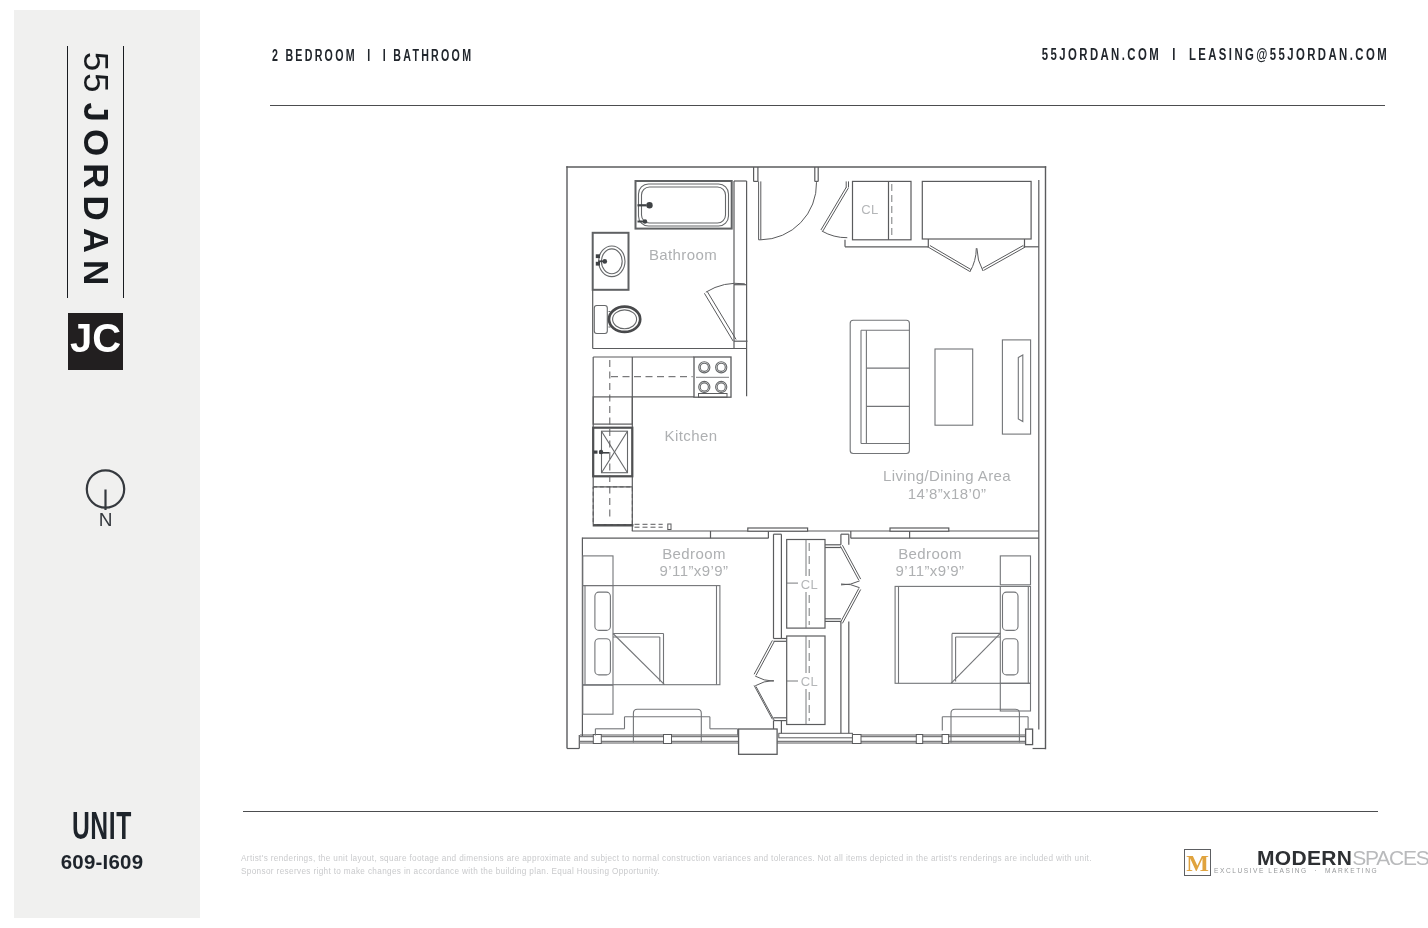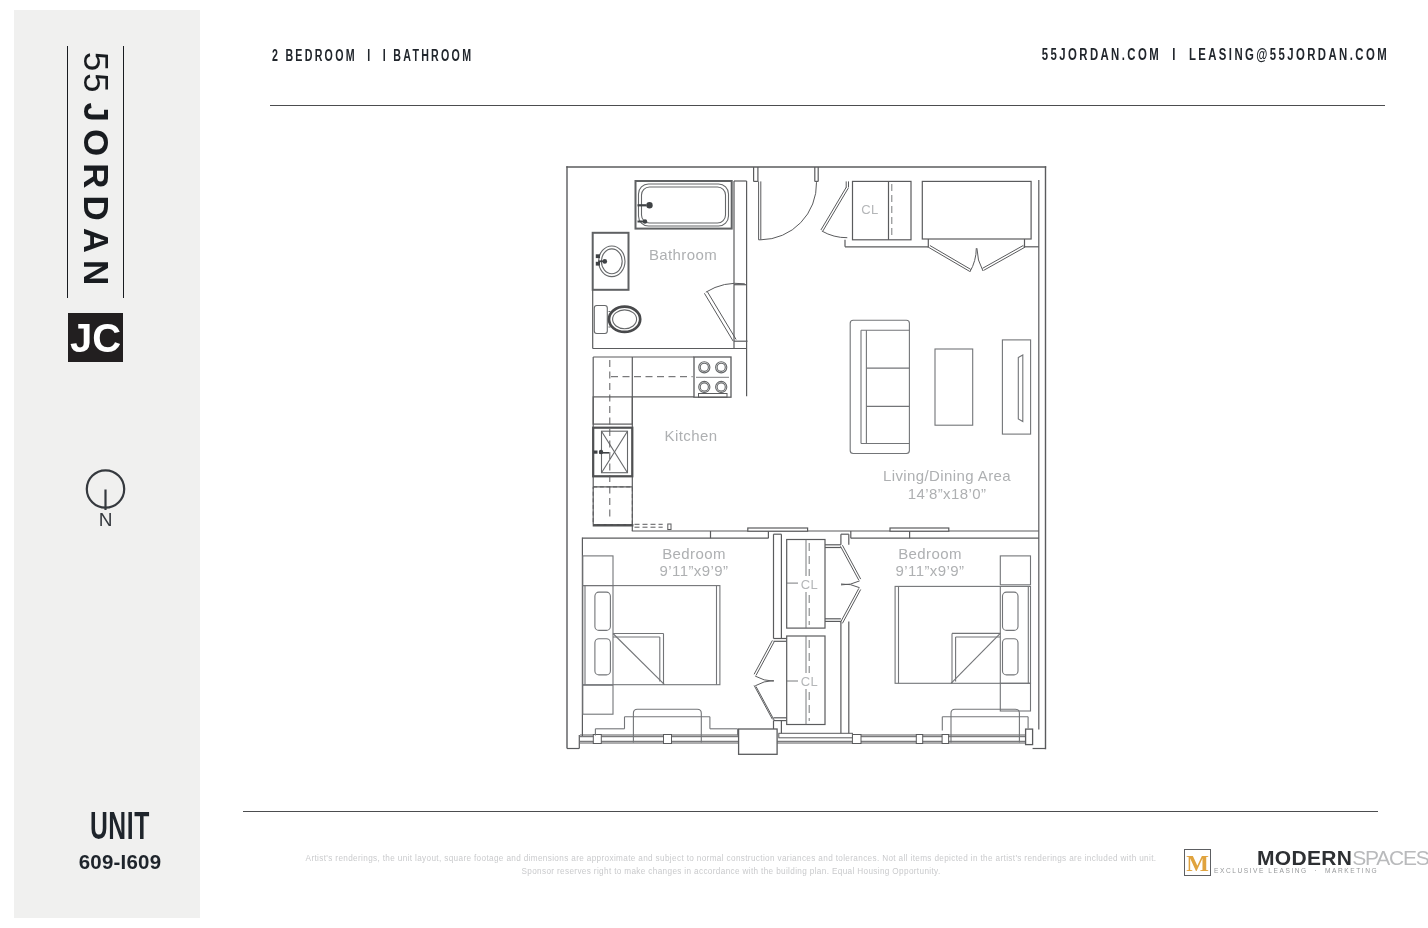--- a/index.html
+++ b/index.html
@@ -7,32 +7,32 @@
        font-family:"Liberation Sans", sans-serif;}
   .abs{position:absolute;}
   #sidebar{left:14px;top:10px;width:186px;height:908px;background:#f0f0ef;}
   #logo55{left:69px;top:46px;width:252px;height:55px;
       transform:rotate(90deg) translate(0,-55px);transform-origin:0 0;
       border-top:1.6px solid #191c20;border-bottom:1.6px solid #191c20;
       color:#191c20;white-space:nowrap;
       font-size:35px;line-height:53px;text-align:center;}
   #logo55 .n5{font-weight:400;letter-spacing:2px;}
   #logo55 .jd{font-weight:700;letter-spacing:7px;margin-left:8px;}
-  #jcbox{left:68px;top:313px;width:55px;height:49px;background:#221f20;color:#fff;
+  #jcbox{left:68px;top:313px;width:55px;height:57px;background:#221f20;color:#fff;
       font-weight:700;font-size:40px;text-align:center;line-height:50px;letter-spacing:0px;}
-  #unit{left:40px;top:804.5px;width:160px;text-align:center;color:#1e242b;}
+  #unit{left:22px;top:804.5px;width:160px;text-align:center;color:#1e242b;}
   #unit .u1{font-size:38px;font-weight:700;transform:scaleX(0.65);letter-spacing:1px;}
   #unit .u2{font-size:19.5px;font-weight:700;transform:scaleX(1.05);margin-top:3px;letter-spacing:0.2px;}
   #hleft{left:272px;top:47px;transform-origin:0 0;transform:scaleX(0.665);
       font-size:16px;font-weight:700;letter-spacing:3.4px;color:#21262c;white-space:nowrap;}
   #hright{right:39px;top:46px;transform-origin:100% 0;transform:scaleX(0.71);
       font-size:16px;font-weight:700;letter-spacing:3.4px;color:#21262c;white-space:nowrap;}
   #toprule{left:270px;top:105px;width:1115px;height:1.3px;background:#4c4d4f;}
   #botrule{left:243px;top:811px;width:1135px;height:1.3px;background:#4c4d4f;}
-  #disc{left:241px;top:851.5px;width:980px;font-size:8.2px;letter-spacing:0.35px;line-height:13px;color:#c9cacc;text-align:center;}
+  #disc{left:241px;top:851.5px;width:980px;font-size:8.2px;letter-spacing:0.35px;line-height:13px;color:#c9cacc;}
   #msq{left:1184px;top:849px;width:25px;height:25px;border:1.2px solid #5d5f62;
       color:#e0a33e;font-family:"Liberation Serif",serif;font-weight:700;font-size:24px;
       text-align:center;line-height:26px;}
   #mstxt{left:1213px;top:846px;white-space:nowrap;margin-left:44px;}
   #mstxt .m1{font-size:21px;font-weight:700;color:#2e3033;letter-spacing:0.3px;}
   #mstxt .m2{font-size:21px;font-weight:400;color:#b9babc;letter-spacing:-1.2px;}
   #mstag{left:1214px;top:866.5px;font-size:6.6px;letter-spacing:1.55px;color:#97999b;white-space:nowrap;}
 </style>
 </head>
 <body>

